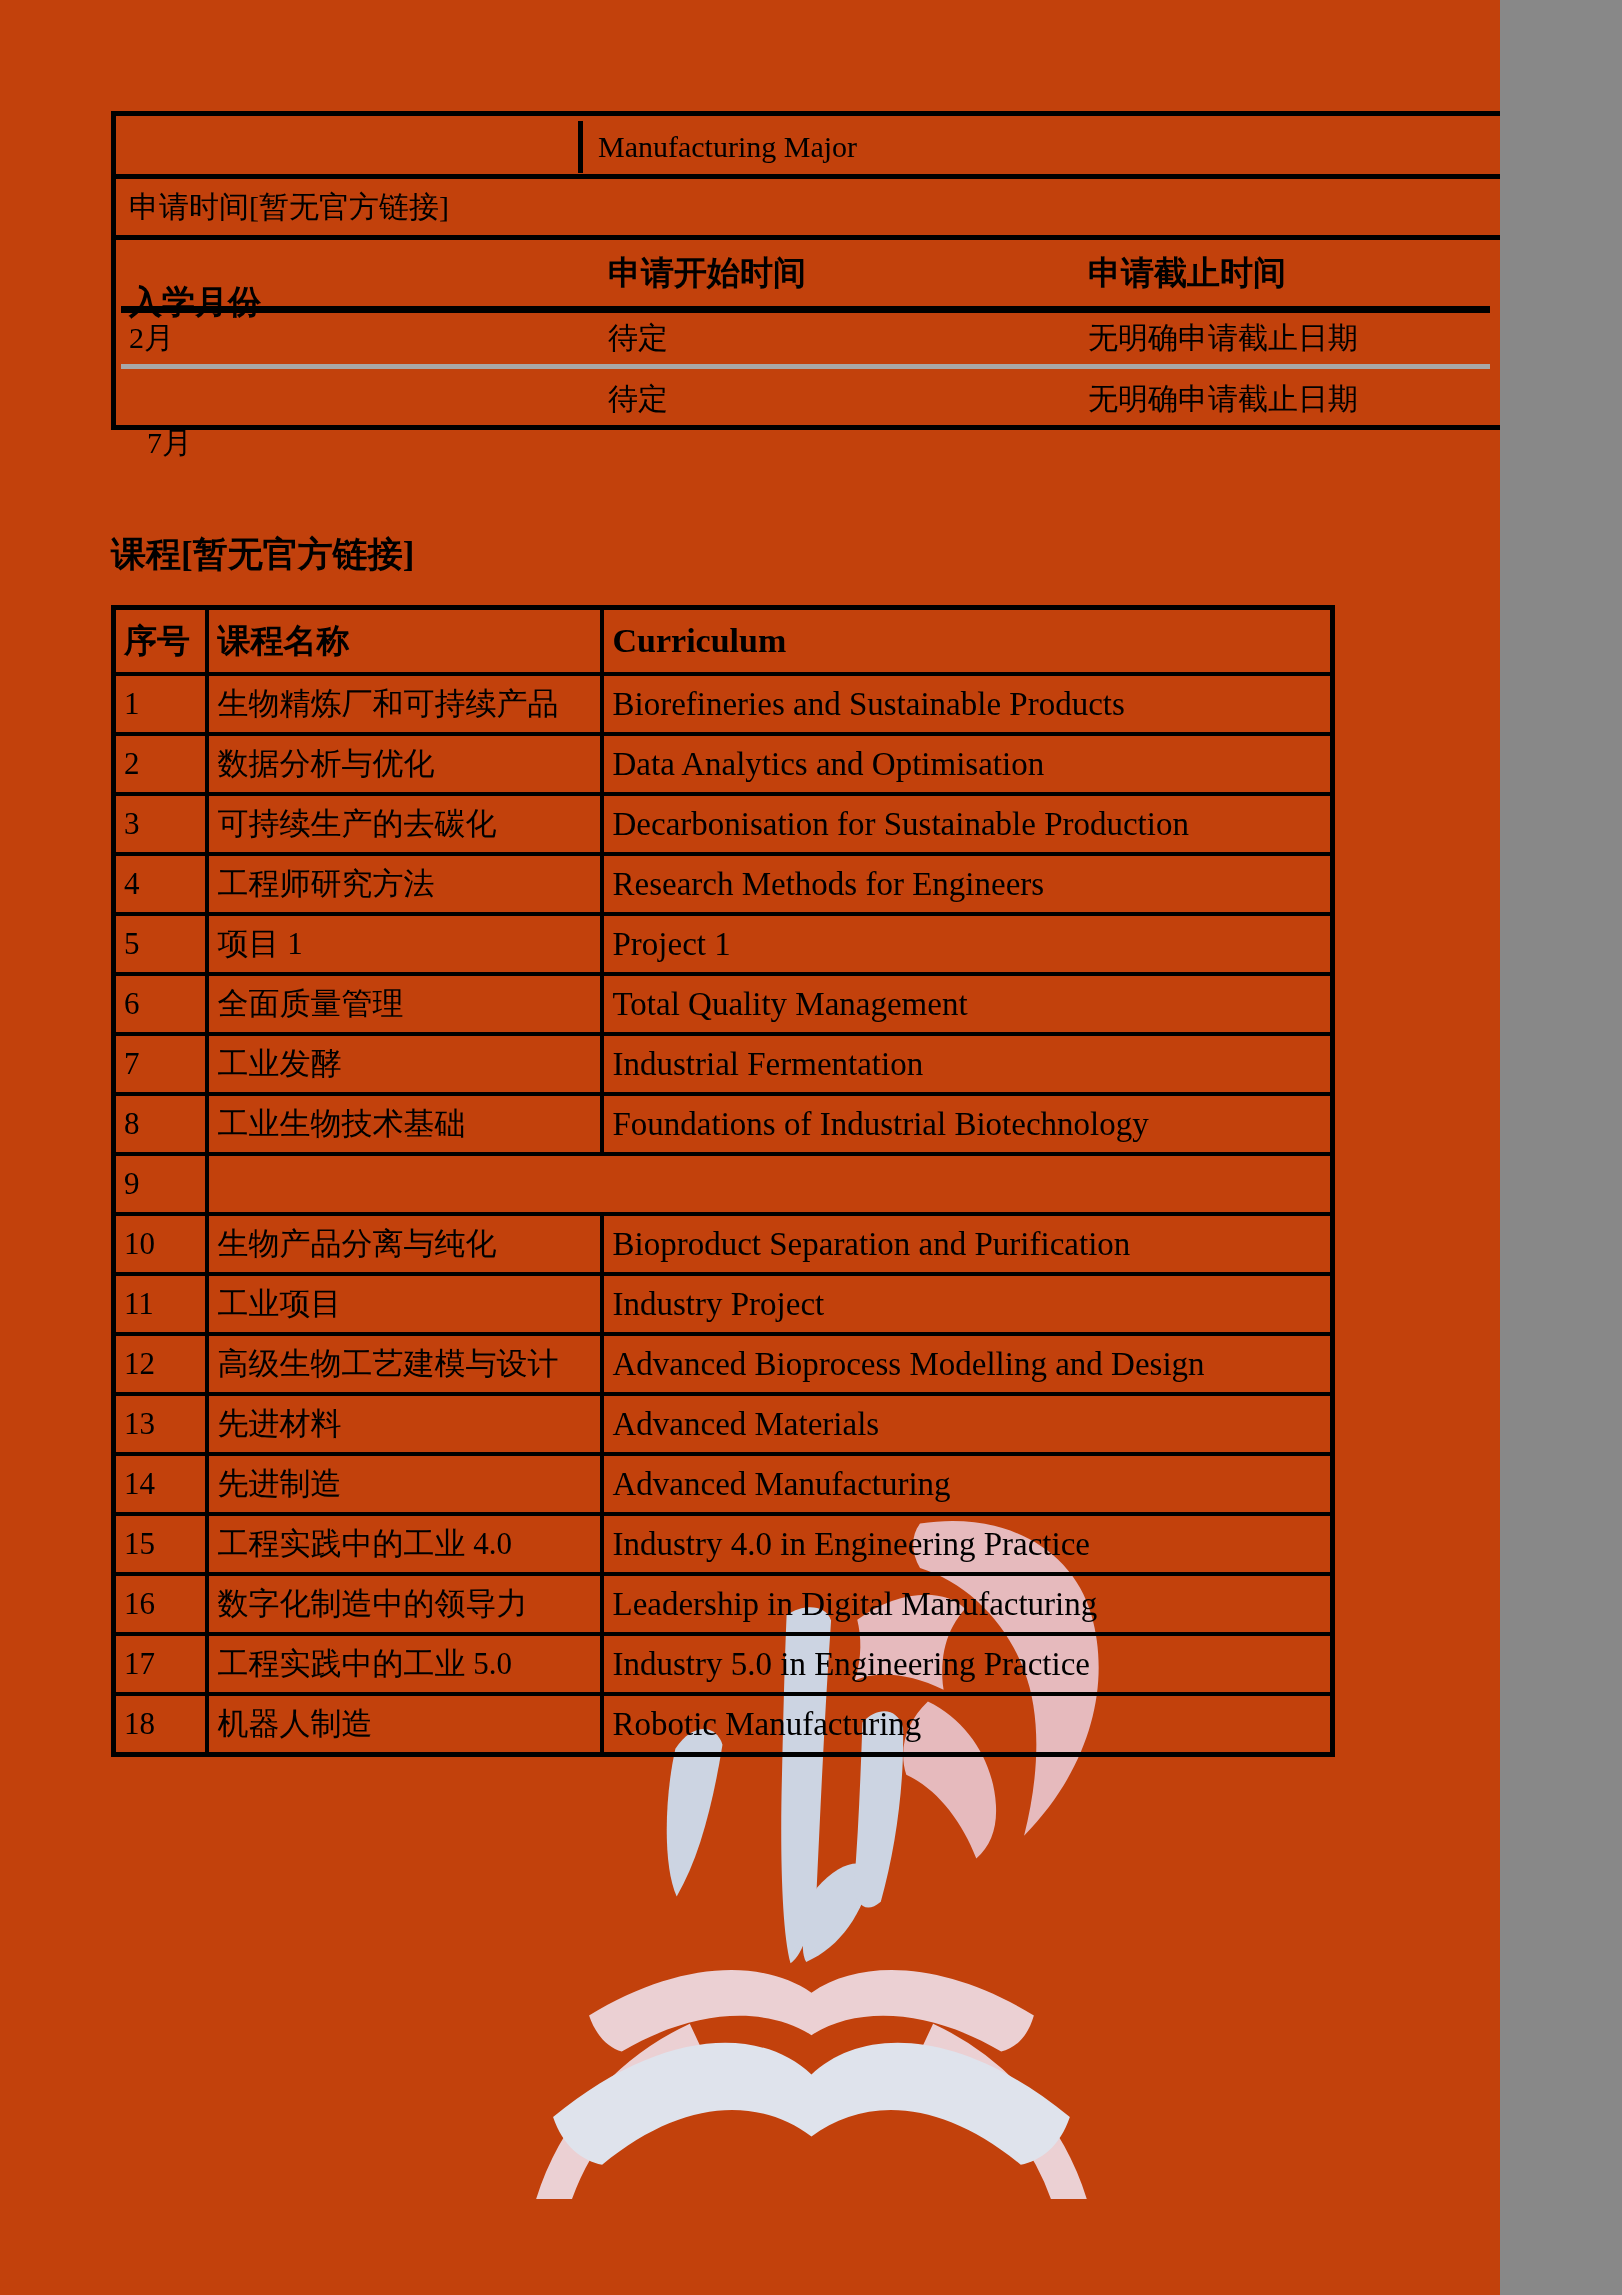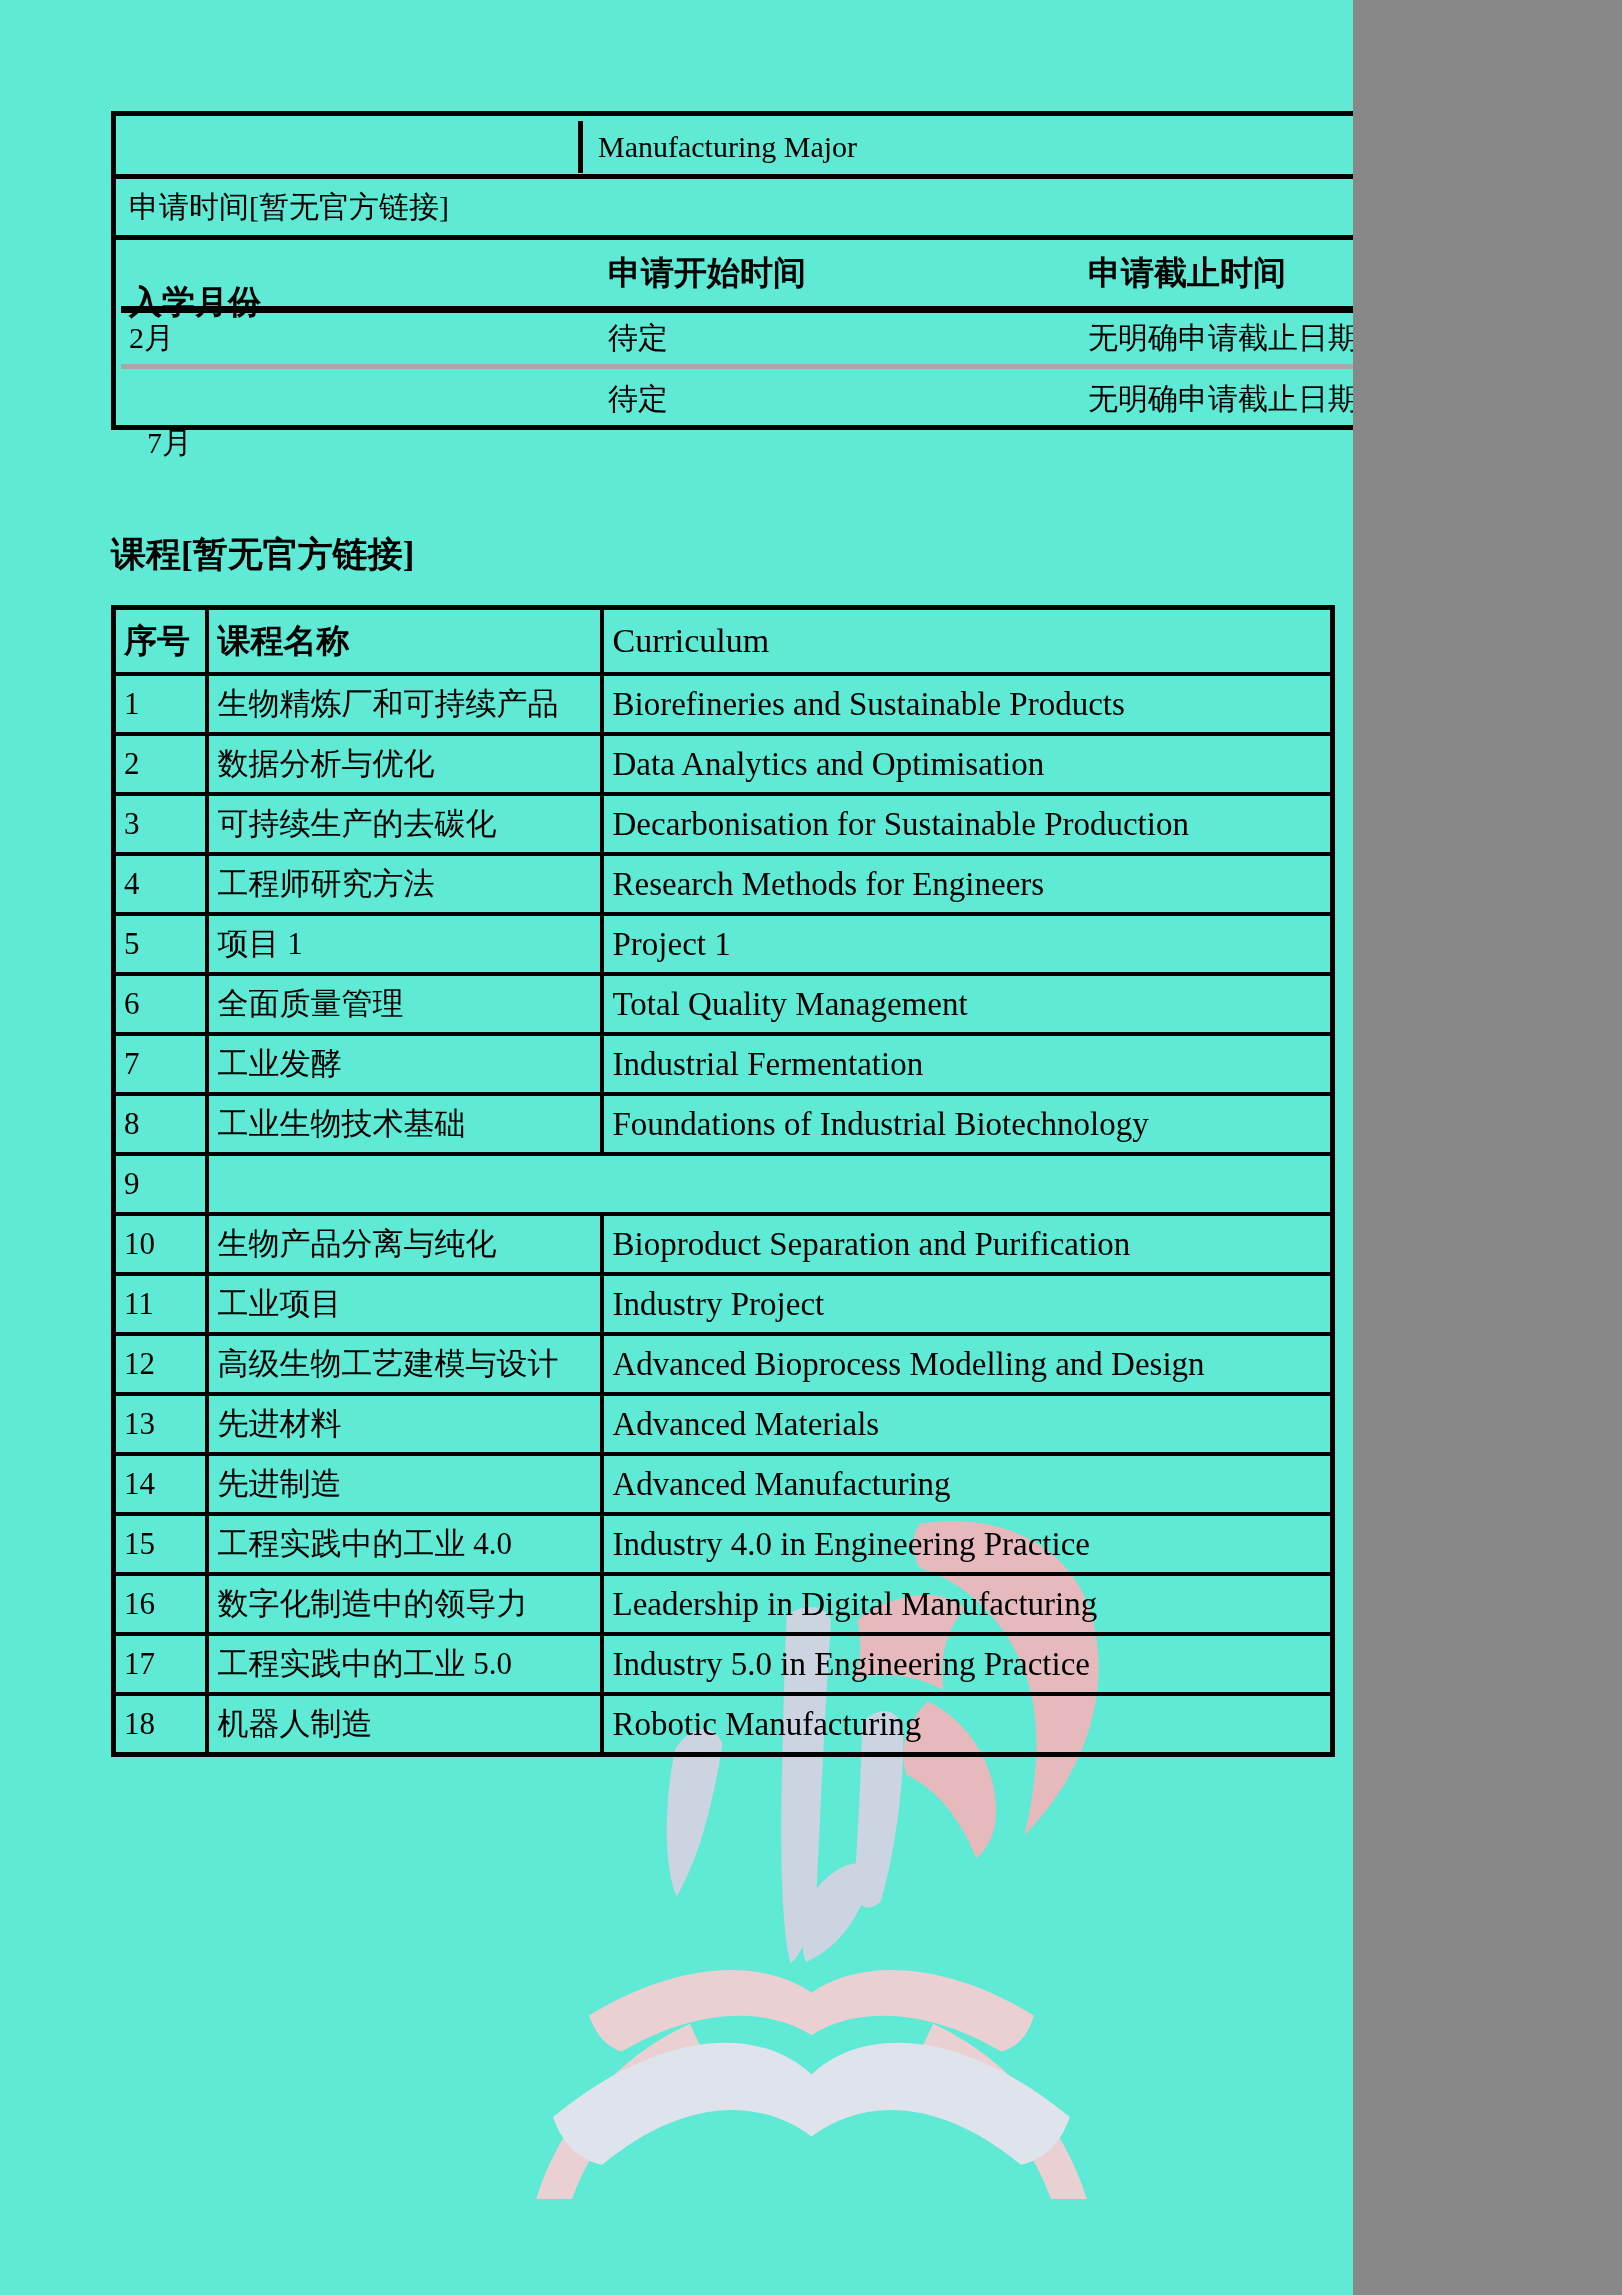--- a/index.html
+++ b/index.html
@@ -1,20 +1,20 @@
 <!DOCTYPE html>
 <html style="font-size:10.5px"><head>
 <meta charset="utf-8">
 <style>
   * { margin:0; padding:0; box-sizing:border-box; }
   html,body { background:#888; }
   .page {
     position:relative;
-    width:1353px; height:2295px;
-    background:#5eead4;
+    width:1500px; height:2295px;
+    background:#c2410c;
     font-family:"Liberation Serif","DejaVu Serif",serif;
     color:#000;
     overflow:hidden;
   }
   
   .watermark {
     position:absolute; left:504px; top:1505px;
     width:628px; height:694px;
     z-index:0;
   }
@@ -53,21 +53,21 @@
     height:60px;
     border-top:4.6px solid #000;
     text-align:center;
   }
   .crow.chead { height:62px; border-top:none; }
   .cell { display:flex; align-items:center; overflow:hidden; white-space:nowrap; }
   .c1 { padding-left:7.9px; border-right:4.6px solid #000; font-size:31px; }
   .c2 { padding-left:8.5px; border-right:4.6px solid #000; font-size:31px; }
   .c3 { padding-left:8.5px; font-size:33px; }
   .chead .c1, .chead .c2 { font-weight:bold; font-size:33px; }
-  .chead .c3 { font-weight:normal; font-size:34px; }
+  .chead .c3 { font-weight:bold; font-size:34px; }
 </style>
 </head>
 <body>
 
 <div class="page">
 
   <svg class="watermark" viewBox="0 0 960 1060" xmlns="http://www.w3.org/2000/svg">
 
     <path d="M295 816 A415 415 0 1 0 645 816" fill="none" stroke-width="52" stroke="#ebd0d3"></path>
 

